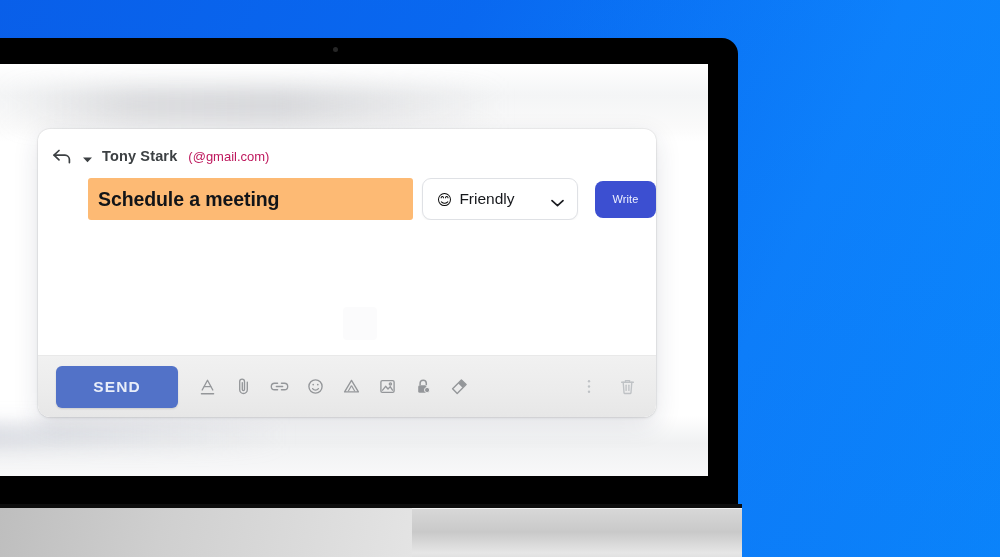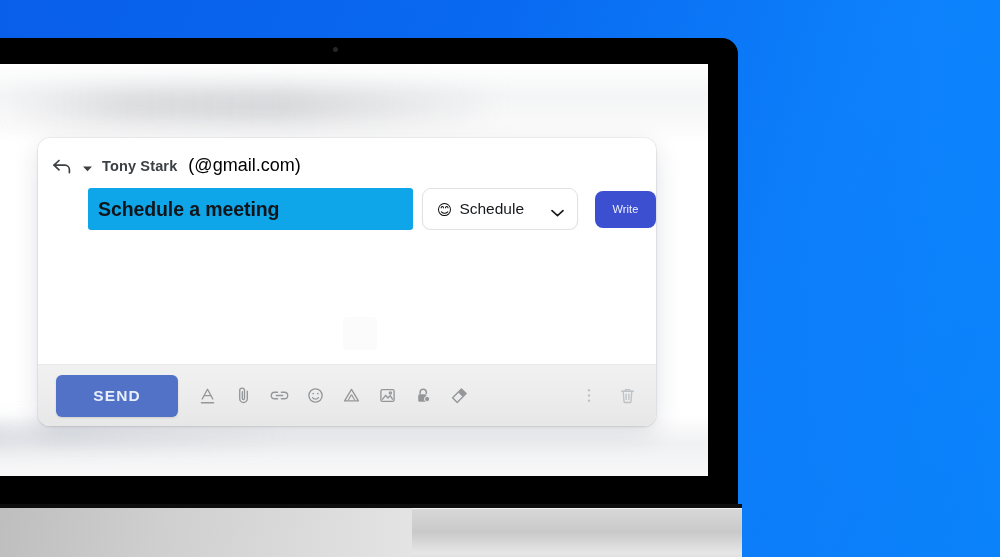--- a/index.html
+++ b/index.html
@@ -72,42 +72,42 @@
     background:linear-gradient(180deg,#ffffff 0%,#f0f1f2 45%,#f8f8f9 100%);
   }
   #blur-footer::after{
     content:""; position:absolute; left:0; top:8px; width:330px; height:22px;
     background:linear-gradient(90deg,rgba(180,185,200,.5) 0%,rgba(200,203,212,.2) 70%,rgba(255,255,255,0) 100%);
     filter:blur(10px);
   }
 
   
   #compose{
-    position:absolute; left:80px; top:74px; width:618px; height:288px;
+    position:absolute; left:80px; top:65px; width:618px; height:288px;
     background:#fff;
     border-radius:12px;
     box-shadow:0 1px 3px rgba(0,0,0,.10), 0 8px 26px rgba(30,40,70,.13), 0 0 0 1px rgba(0,0,0,.035);
     overflow:hidden;
     display:flex; flex-direction:column;
   }
 
   
   .hdr{ display:flex; align-items:center; gap:9px; padding:17px 0 0 13px; }
   .reply-ico{ width:22px; height:20px; display:block; }
   .caret-ico{ width:11px; height:11px; display:block; }
   .hdr-name{
     font-size:14.5px; font-weight:700; color:#3c4043; letter-spacing:.15px;
   }
-  .hdr-email{ font-size:18px; font-weight:400; color:#000000; margin-left:2px; }
+  .hdr-email{ font-size:13px; font-weight:400; color:#be185d; margin-left:2px; }
 
   
   .subject-row{ display:flex; align-items:center; padding:12px 0 0 50px; gap:9px; }
   .subject-field{
     width:334px; height:42px;
-    background:#0ea5e9;
+    background:#fdba74;
     border:none; outline:none;
     border-radius:3px;
     font-family:"Liberation Sans","DejaVu Sans",sans-serif;
     font-size:19.5px; font-weight:700; color:#111418;
     padding:0 10px; letter-spacing:-.1px;
   }
   .tone-select{
     display:flex; align-items:center; justify-content:space-between;
     width:160px; height:42px;
     background:#fff; border:1px solid #dfe1e5; border-radius:9px;
@@ -191,21 +191,21 @@
             <span class="hdr-name">Tony Stark</span>
             <span class="hdr-email">(@gmail.com)</span>
           </div>
 
           <div class="subject-row">
             <input class="subject-field" type="text" value="Schedule a meeting" style="">
 
             <div class="tone-select">
               <span class="tone-left">
                 <span class="tone-emoji">😊</span>
-                <span class="tone-label">Schedule</span>
+                <span class="tone-label">Friendly</span>
               </span>
               <span class="chev">
                 <svg viewBox="0 0 15 10" width="15" height="10" fill="none" stroke="#1b1d21" stroke-width="1.7" stroke-linecap="round" stroke-linejoin="round">
                   <path d="M2 2.6 L7.5 7.6 L13 2.6"></path>
                 </svg>
               </span>
             </div>
 
             <button class="write-btn">Write</button>
           </div>

